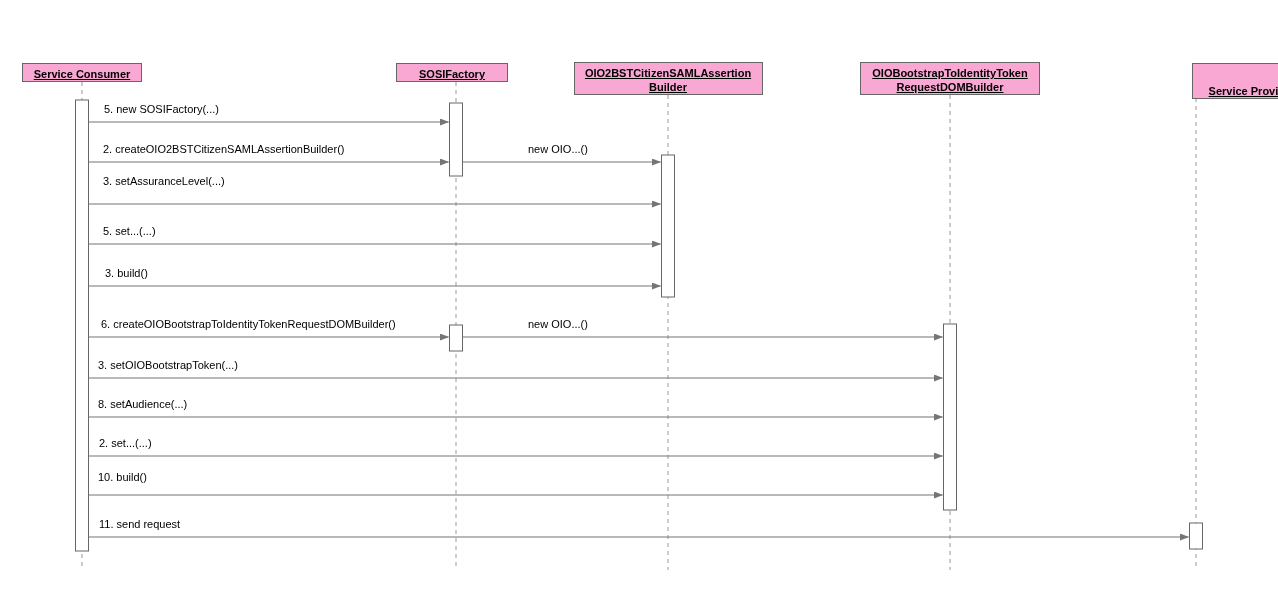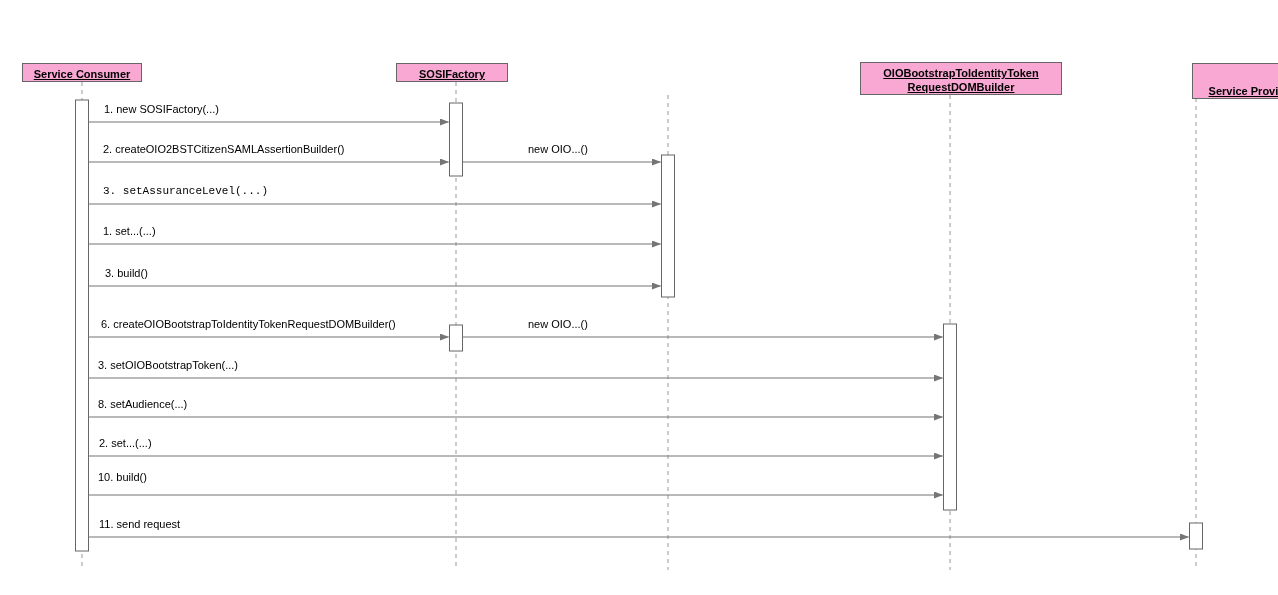--- a/index.html
+++ b/index.html
@@ -104,32 +104,36 @@
         <line x1="88.5" y1="495" x2="942.5" y2="495" class="msg-arrow" marker-end="url(#arrowhead)"></line>
         <line x1="88.5" y1="537" x2="1188.5" y2="537" class="msg-arrow" marker-end="url(#arrowhead)"></line>
       </g>
   </svg>
 <div class="actor-box" style="left: 22px; top: 63px; width: 120px; height: 19px;">
       <div class="actor-line">Service Consumer</div>
     </div>
     <div class="actor-box" style="left: 396px; top: 63px; width: 112px; height: 19px;">
       <div class="actor-line">SOSIFactory</div>
     </div>
-    <div class="actor-box" style="left: 860px; top: 62px; width: 202px; height: 33px;">
+    <div class="actor-box" style="left: 573.5px; top: 62px; width: 189px; height: 33px;">
+      <div class="actor-line">OIO2BSTCitizenSAMLAssertion</div>
+      <div class="actor-line">Builder</div>
+    </div>
+    <div class="actor-box" style="left: 860px; top: 62px; width: 180px; height: 33px;">
       <div class="actor-line">OIOBootstrapToIdentityToken</div>
       <div class="actor-line">RequestDOMBuilder</div>
     </div>
     <div class="actor-box" style="left: 1192px; top: 63px; width: 120px; height: 36px;">
       <div class="actor-line">Service Provider</div>
     </div>
-    <div class="msg-label" style="left: 104px; top: 103px;">1. new SOSIFactory(...)</div>
+    <div class="msg-label" style="left: 104px; top: 103px;">5. new SOSIFactory(...)</div>
     <div class="msg-label" style="left: 103px; top: 143px;">2. createOIO2BSTCitizenSAMLAssertionBuilder()</div>
     <div class="msg-label" style="left: 528px; top: 143px;">new OIO...()</div>
-    <div class="msg-label" style="left: 103px; top: 185px; font-family: Liberation Mono, monospace;">3. setAssuranceLevel(...)</div>
-    <div class="msg-label" style="left: 103px; top: 225px;">1. set...(...)</div>
+    <div class="msg-label" style="left: 103px; top: 175px;">3. setAssuranceLevel(...)</div>
+    <div class="msg-label" style="left: 103px; top: 225px;">5. set...(...)</div>
     <div class="msg-label" style="left: 105px; top: 267px;">3. build()</div>
     <div class="msg-label" style="left: 101px; top: 318px;">6. createOIOBootstrapToIdentityTokenRequestDOMBuilder()</div>
     <div class="msg-label" style="left: 528px; top: 318px;">new OIO...()</div>
     <div class="msg-label" style="left: 98px; top: 359px;">3. setOIOBootstrapToken(...)</div>
     <div class="msg-label" style="left: 98px; top: 398px;">8. setAudience(...)</div>
     <div class="msg-label" style="left: 99px; top: 437px;">2. set...(...)</div>
     <div class="msg-label" style="left: 98px; top: 471px;">10. build()</div>
     <div class="msg-label" style="left: 99px; top: 518px;">11. send request</div>
   </div>
 

